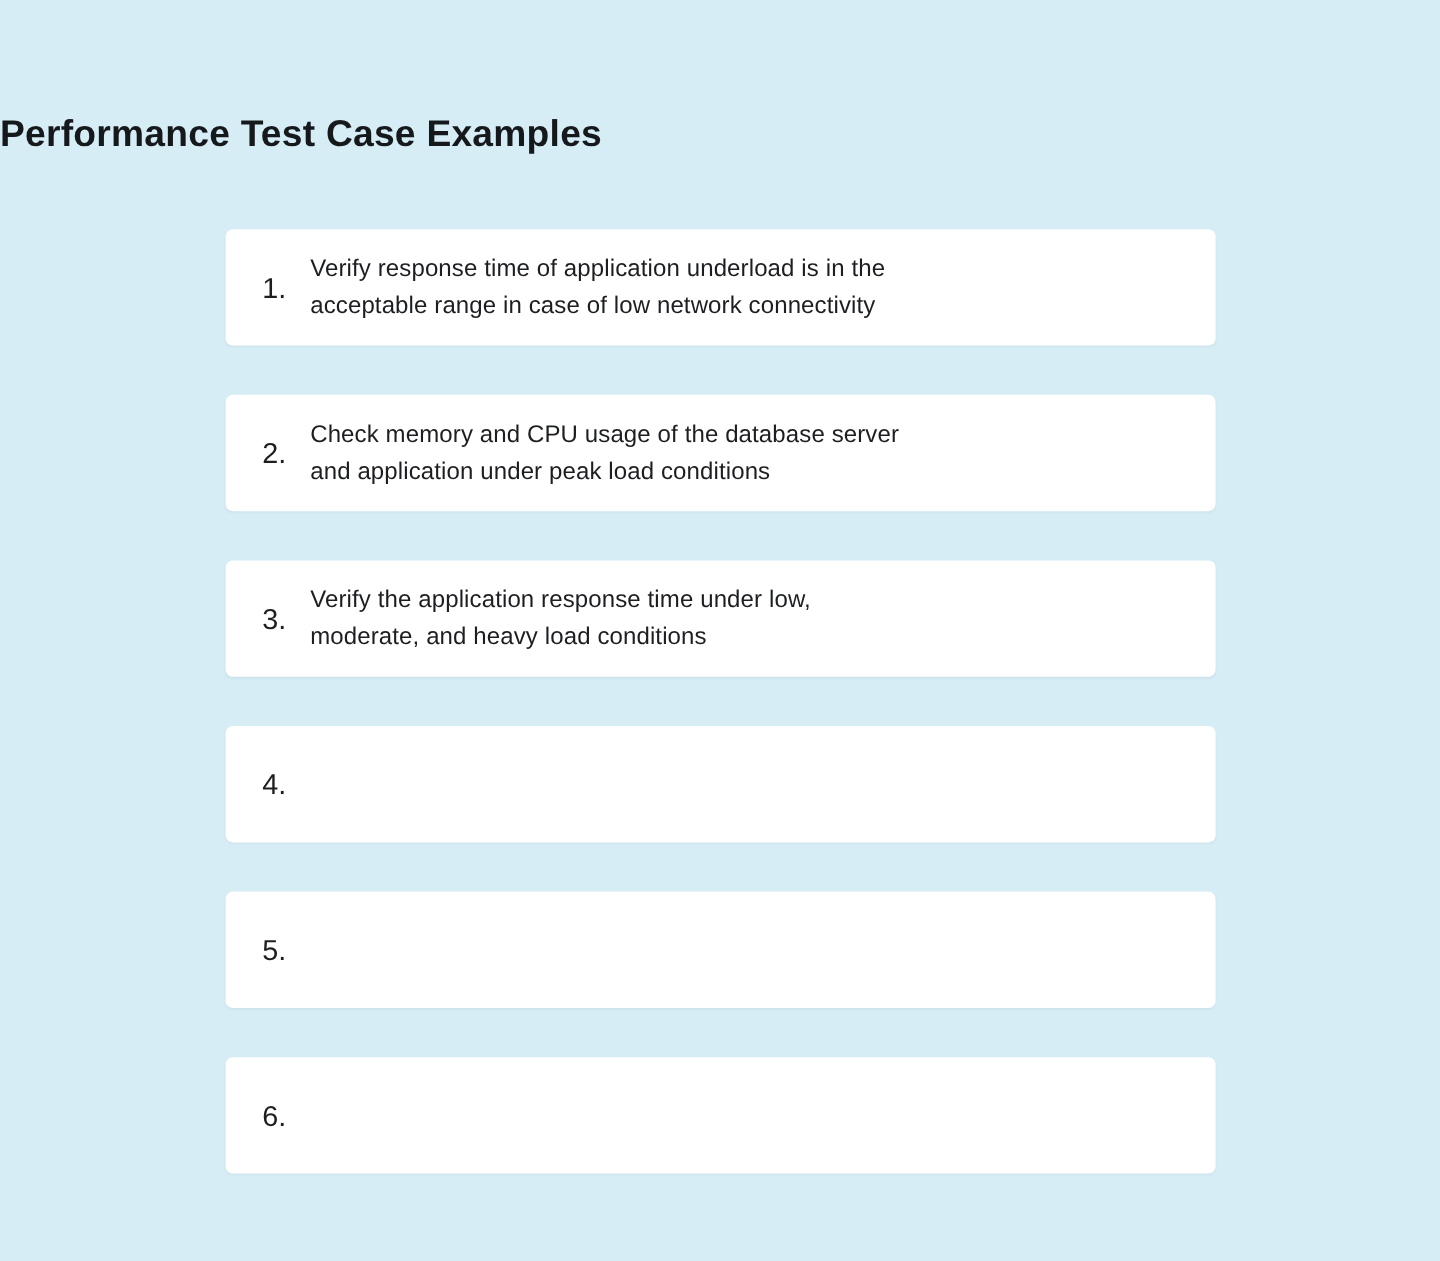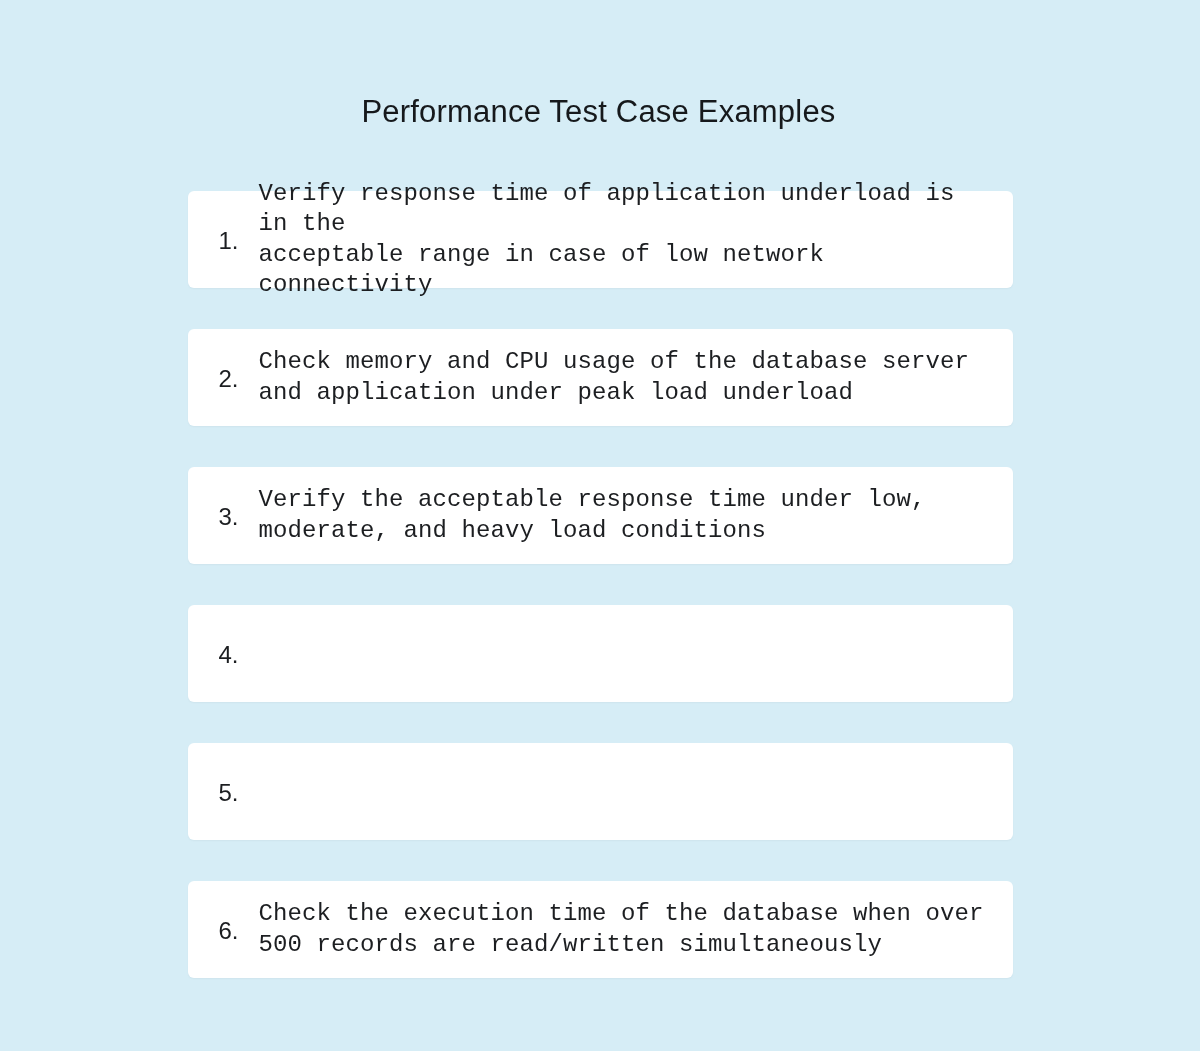--- a/index.html
+++ b/index.html
@@ -13,23 +13,23 @@
     font-family: "Liberation Sans", "DejaVu Sans", sans-serif;
     overflow: hidden;
   }
   .page {
     width: 1200px;
     height: 1051px;
     box-sizing: border-box;
     padding-top: 92px;
   }
   .page-title {
-    text-align: center;
+    text-align: left;
     font-size: 31px;
-    font-weight: 400;
+    font-weight: 700;
     color: #16191c;
     letter-spacing: 0.2px;
     line-height: 40px;
     margin: 0 3px 0 0;
   }
   .cards {
     width: 825px;
     margin: 59px auto 0 auto;
     display: flex;
     flex-direction: column;
@@ -50,63 +50,60 @@
     flex: 0 0 auto;
     width: 28px;
     font-size: 24px;
     color: #1c1e21;
     text-align: left;
     margin-right: 12px;
     margin-top: 2px;
   }
   .card-text {
     flex: 1 1 auto;
-    font-size: 24px;
+    font-size: 20px;
     line-height: 30.5px;
     color: #1c1e21;
     white-space: pre-line;
     letter-spacing: 0.1px;
-    font-family: Liberation Mono, monospace;
   }
 </style>
 </head>
 <body>
 
 <div class="page">
 
   <h1 class="page-title">Performance Test Case Examples</h1>
 
   <div class="cards">
 
     <div class="card">
       <span class="card-number">1.</span>
       <span class="card-text">Verify response time of application underload is in the
 acceptable range in case of low network connectivity</span>
     </div>
 
     <div class="card">
       <span class="card-number">2.</span>
       <span class="card-text">Check memory and CPU usage of the database server
-and application under peak load underload</span>
+and application under peak load conditions</span>
     </div>
 
     <div class="card">
       <span class="card-number">3.</span>
-      <span class="card-text">Verify the acceptable response time under low,
+      <span class="card-text">Verify the application response time under low,
 moderate, and heavy load conditions</span>
     </div>
 
     <div class="card">
       <span class="card-number">4.</span>
     </div>
 
     <div class="card">
       <span class="card-number">5.</span>
     </div>
 
     <div class="card">
       <span class="card-number">6.</span>
-      <span class="card-text">Check the execution time of the database when over
-500 records are read/written simultaneously</span>
     </div>
 
   </div>
 </div>
 
 </body></html>

